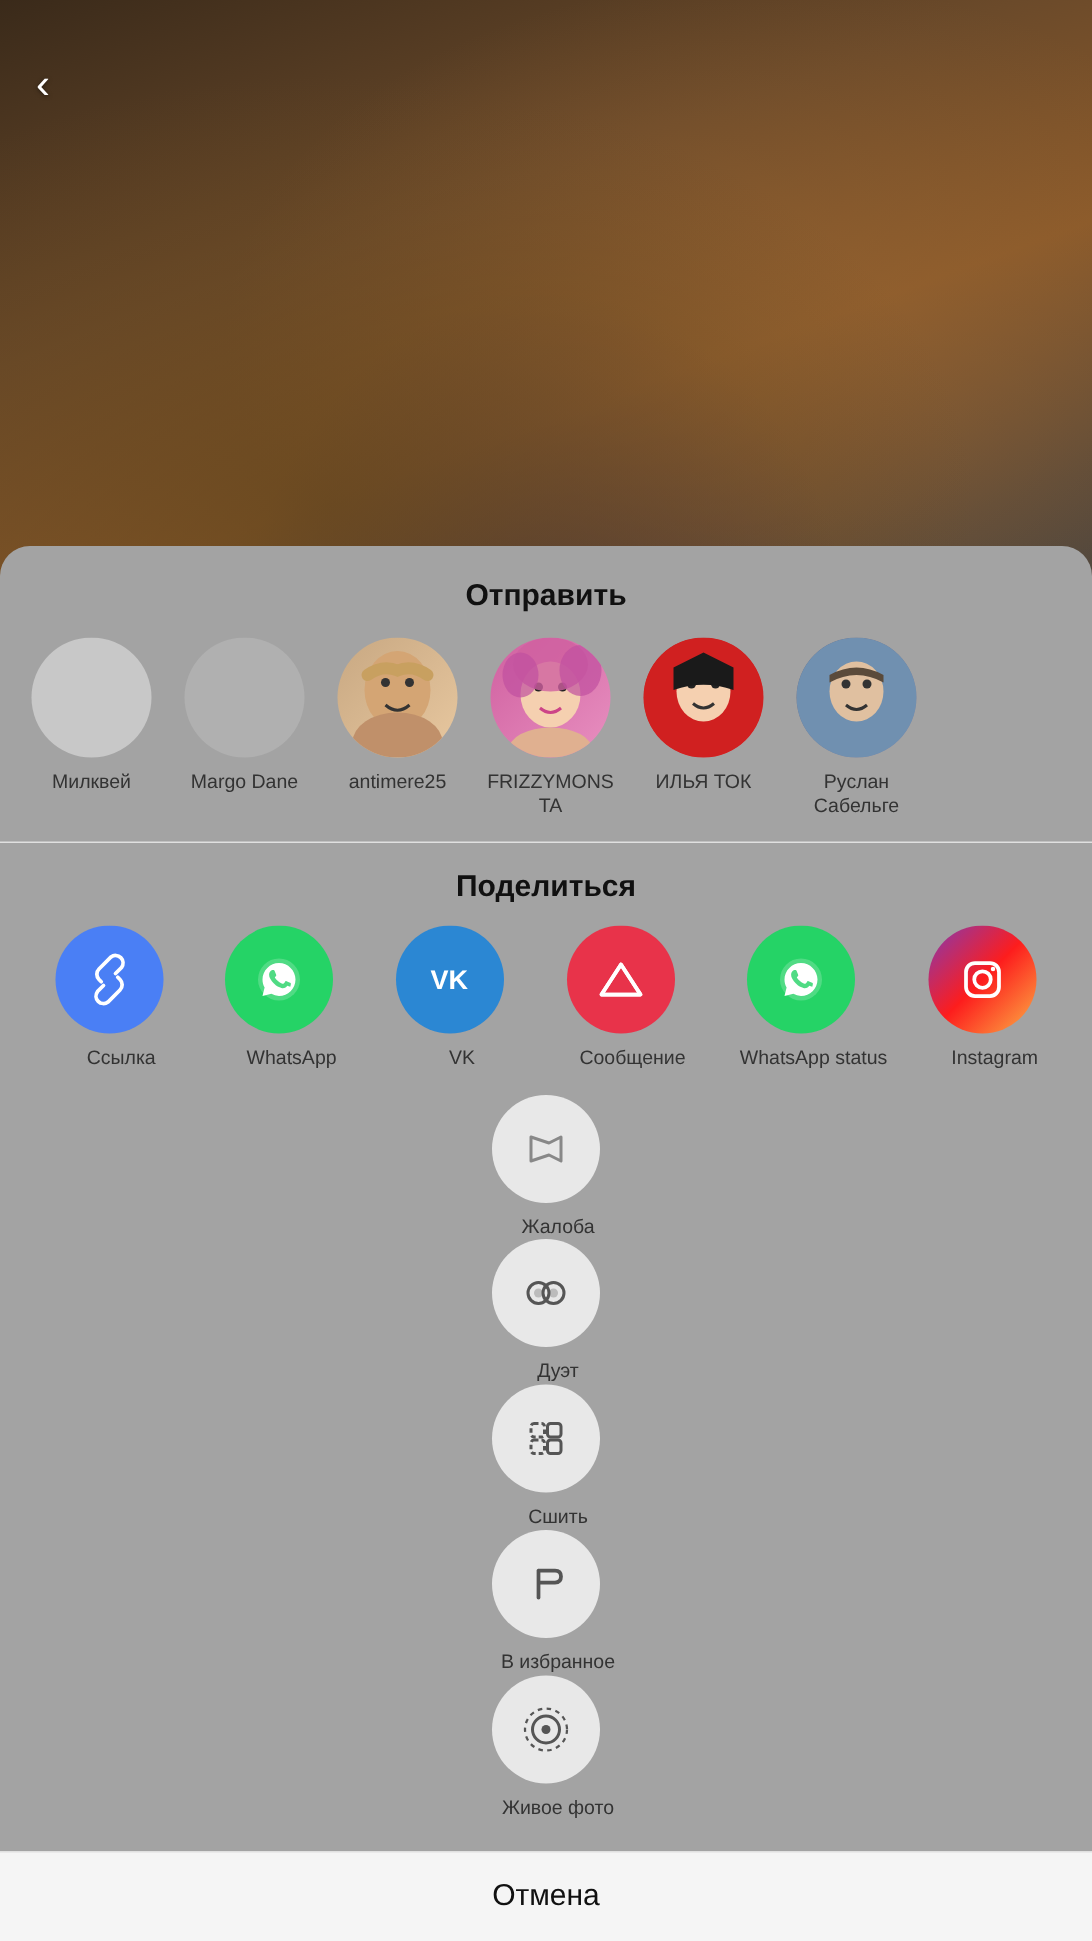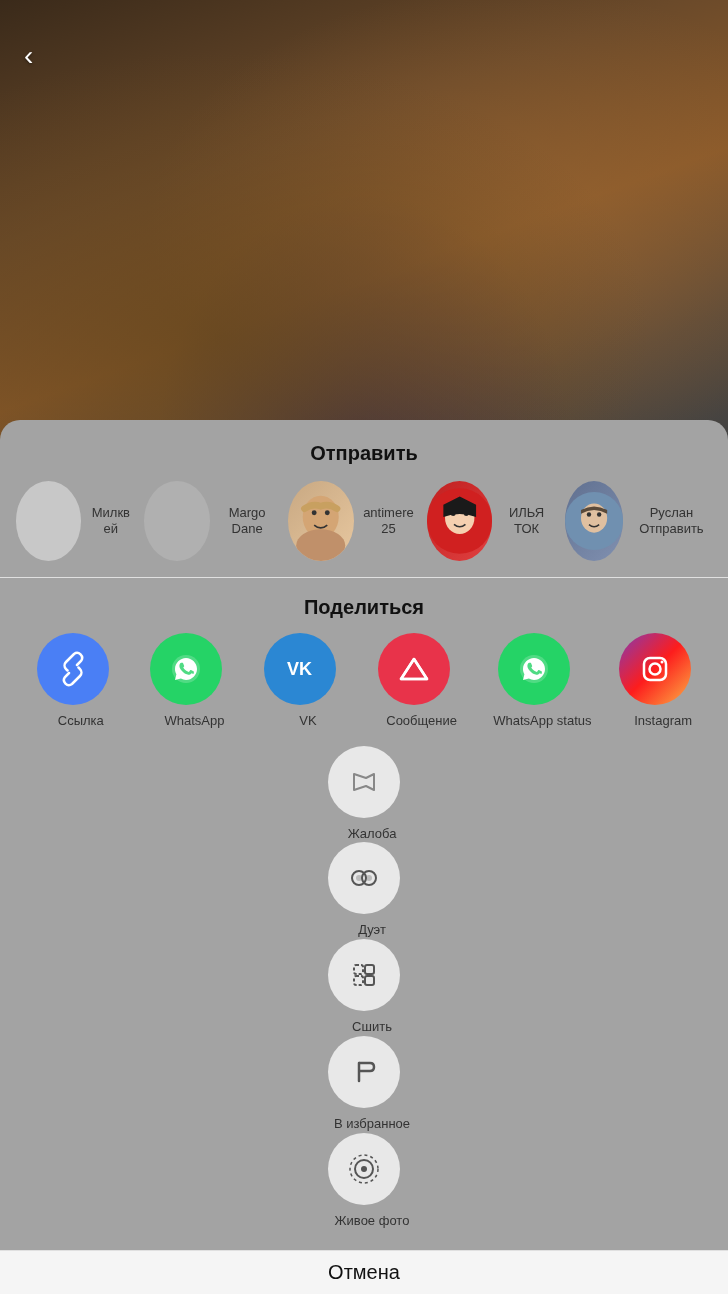--- a/index.html
+++ b/index.html
@@ -85,21 +85,21 @@
       flex-direction: row;
       overflow-x: auto;
       padding: 0 16px 16px;
       gap: 12px;
       scrollbar-width: none;
     }
     .contacts-row::-webkit-scrollbar { display: none; }
 
     .contact-item {
       display: flex;
-      flex-direction: row;
+      flex-direction: column;
       align-items: center;
       min-width: 90px;
       gap: 8px;
       cursor: pointer;
     }
 
     .contact-avatar {
       width: 80px;
       height: 80px;
       border-radius: 50%;
@@ -224,21 +224,21 @@
       transform: rotate(-15deg);
       filter: drop-shadow(0 0 2px #3399ff88);
     }
 
     
     .cancel-btn {
       display: flex;
       align-items: center;
       justify-content: center;
       width: 100%;
-      height: 44px;
+      height: 60px;
       background: #f5f5f5;
       border-top: 1px solid #e0e0e0;
       font-size: 20px;
       color: #111;
       cursor: pointer;
       font-weight: 400;
     }
   </style>
 </head>
 <body>
@@ -269,20 +269,35 @@
             <ellipse cx="40" cy="70" rx="30" ry="20" fill="#c0906a"></ellipse>
             <circle cx="32" cy="30" r="3" fill="#333"></circle>
             <circle cx="48" cy="30" r="3" fill="#333"></circle>
             <path d="M32 45 Q40 52 48 45" stroke="#333" stroke-width="2" fill="none"></path>
             <path d="M20 25 Q30 18 40 22 Q50 18 60 25" stroke="#c8a060" stroke-width="8" fill="none" stroke-linecap="round"></path>
           </svg>
         </div>
         <div class="contact-name">antimere25</div>
       </div>
       <div class="contact-item">
+        <div class="contact-avatar avatar-frizzy">
+          <svg width="80" height="80" viewBox="0 0 80 80">
+            <ellipse cx="40" cy="38" rx="20" ry="22" fill="#f5d0b0"></ellipse>
+            <ellipse cx="40" cy="75" rx="28" ry="15" fill="#e0b090"></ellipse>
+            <circle cx="32" cy="33" r="3" fill="#222"></circle>
+            <circle cx="48" cy="33" r="3" fill="#222"></circle>
+            <path d="M33 47 Q40 53 47 47" stroke="#cc4488" stroke-width="2" fill="none"></path>
+            <ellipse cx="40" cy="18" rx="25" ry="18" fill="#d060a0" opacity="0.8"></ellipse>
+            <ellipse cx="20" cy="25" rx="12" ry="15" fill="#c050a0" opacity="0.7"></ellipse>
+            <ellipse cx="60" cy="22" rx="14" ry="17" fill="#c050a0" opacity="0.7"></ellipse>
+          </svg>
+        </div>
+        <div class="contact-name">FRIZZYMONSTA</div>
+      </div>
+      <div class="contact-item">
         <div class="contact-avatar avatar-ilya">
           <svg width="80" height="80" viewBox="0 0 80 80">
             <circle cx="40" cy="40" r="40" fill="#d02020"></circle>
             <ellipse cx="40" cy="36" rx="18" ry="20" fill="#f5d0b0"></ellipse>
             <circle cx="32" cy="31" r="3" fill="#222"></circle>
             <circle cx="48" cy="31" r="3" fill="#222"></circle>
             <path d="M33 44 Q40 50 47 44" stroke="#333" stroke-width="2" fill="none"></path>
             <path d="M20 20 L40 10 L60 20 L60 35 Q40 28 20 35 Z" fill="#1a1a1a"></path>
           </svg>
         </div>
@@ -292,21 +307,21 @@
         <div class="contact-avatar avatar-ruslan">
           <svg width="80" height="80" viewBox="0 0 80 80">
             <circle cx="40" cy="40" r="40" fill="#7090b0"></circle>
             <ellipse cx="40" cy="36" rx="18" ry="20" fill="#e0c0a0"></ellipse>
             <circle cx="33" cy="31" r="3" fill="#333"></circle>
             <circle cx="47" cy="31" r="3" fill="#333"></circle>
             <path d="M33 45 Q40 51 47 45" stroke="#333" stroke-width="2" fill="none"></path>
             <path d="M22 25 Q40 15 58 25 L58 30 Q40 20 22 30 Z" fill="#5a4a3a"></path>
           </svg>
         </div>
-        <div class="contact-name">Руслан Отправить</div>
+        <div class="contact-name">Руслан Сабельге</div>
       </div>
     </div>
 
   <div class="divider"></div>
 
   <div class="section-title">Поделиться</div>
 
   <div class="apps-row" id="apps-row-1">
       <div class="app-item">
         <div class="app-icon icon-link">

